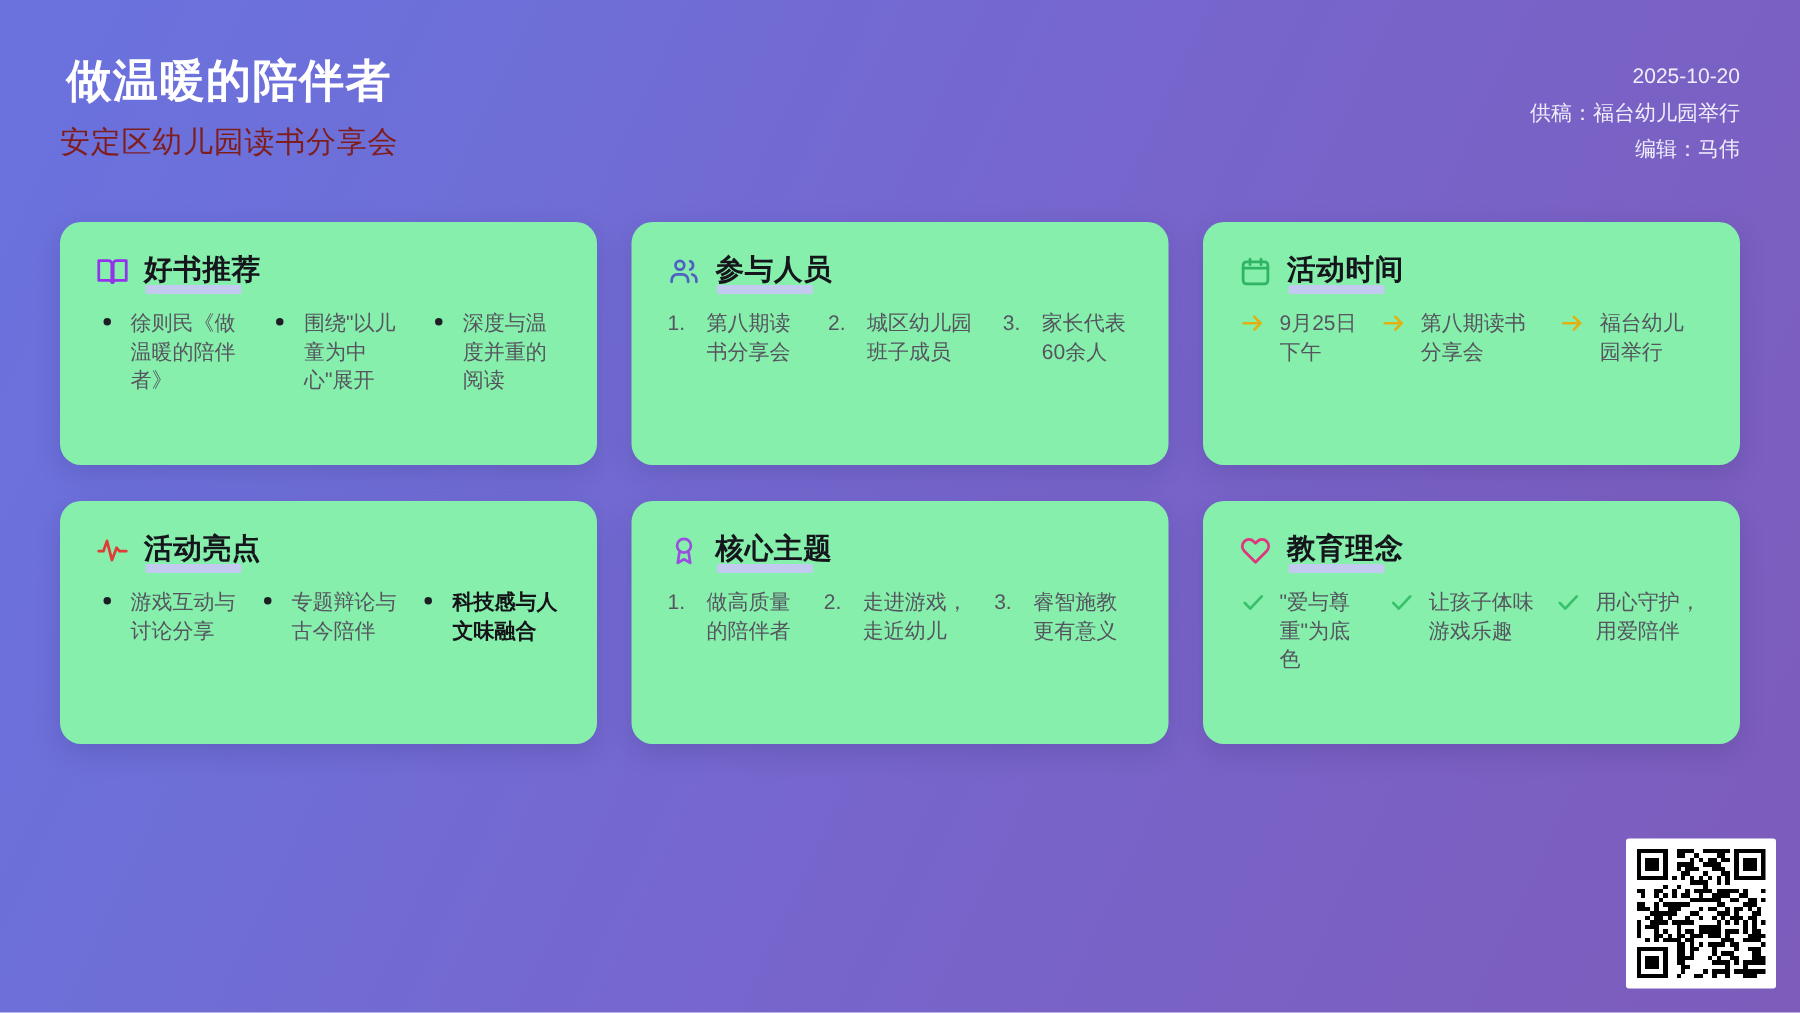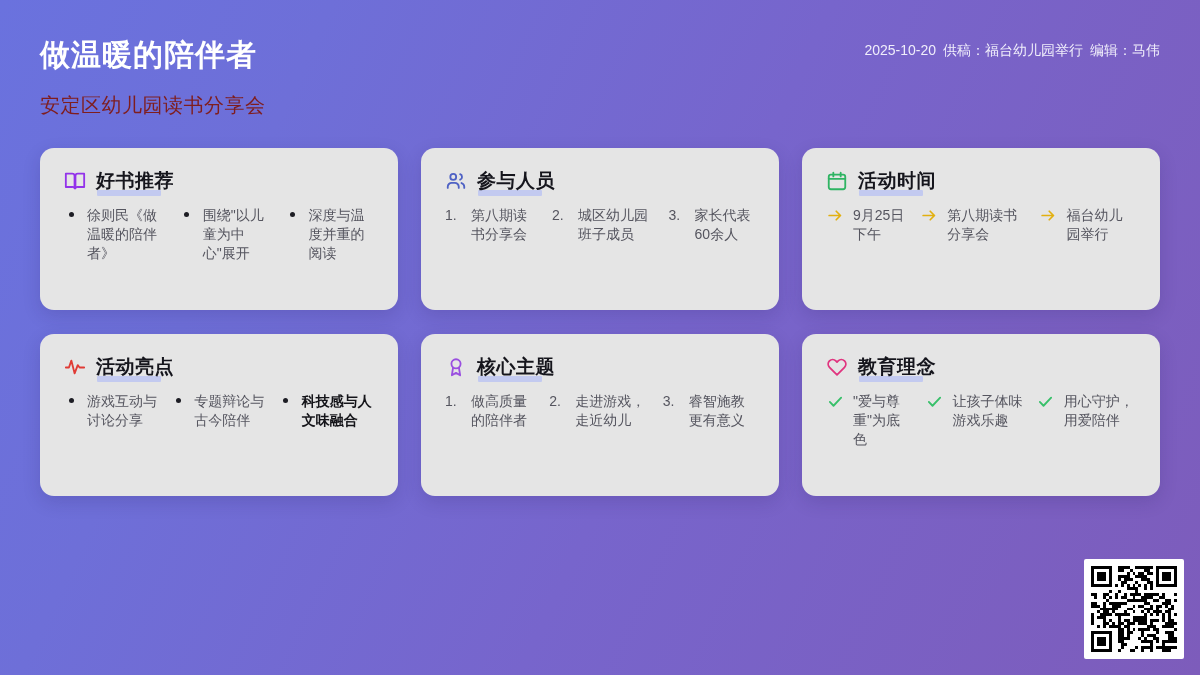--- a/index.html
+++ b/index.html
@@ -10,46 +10,46 @@
     overflow:hidden;
     position:relative;
   }
 
   
   .header {
     position:absolute; left:0; top:0; width:1200px; height:138px;
     display:flex; align-items:flex-start; justify-content:space-between;
     padding:38px 40px 0 40px;
   }
-  .header-left { display:flex; flex-direction:column; gap:20px; }
+  .header-left { display:flex; flex-direction:column; gap:10px;text-align:center; }
   .h-title {
     font-size:30px; font-weight:bold; color:#ffffff; letter-spacing:1px;
     line-height:1.15;
   }
   .h-subtitle {
     font-size:20px; font-weight:normal; color:#7f1d1d; letter-spacing:.5px;
     line-height:1.2;
   }
   .header-right {
-    display:flex; flex-direction:row; align-items:flex-end; gap:7px;
+    display:flex; flex-direction:column; align-items:flex-end; gap:7px;
     padding-top:4px;
   }
   .h-meta { font-size:14px; color:#f0eefb; line-height:1.25; }
 
   
   .grid {
     position:absolute; left:40px; top:148px;
     width:1120px;
     display:grid;
     grid-template-columns:repeat(3,358px);
     grid-template-rows:162px 162px;
     column-gap:23px; row-gap:24px;
   }
   .card {
-    background:#e5e5e5;
+    background:#86efac;
     border-radius:14px;
     padding:22px 24px 17px 24px;
     box-shadow:0 6px 18px rgba(40,25,90,.16);
     overflow:hidden;
   }
 
   .card-head {
     display:flex; align-items:center; gap:10px;
     margin-bottom:14px;
   }

